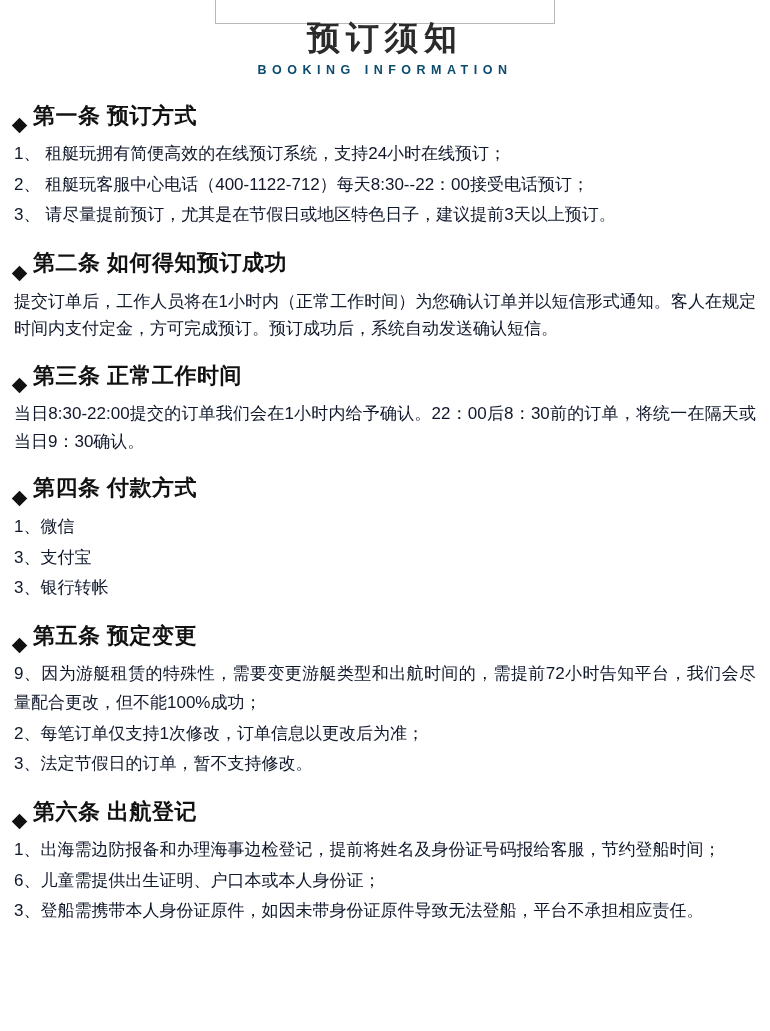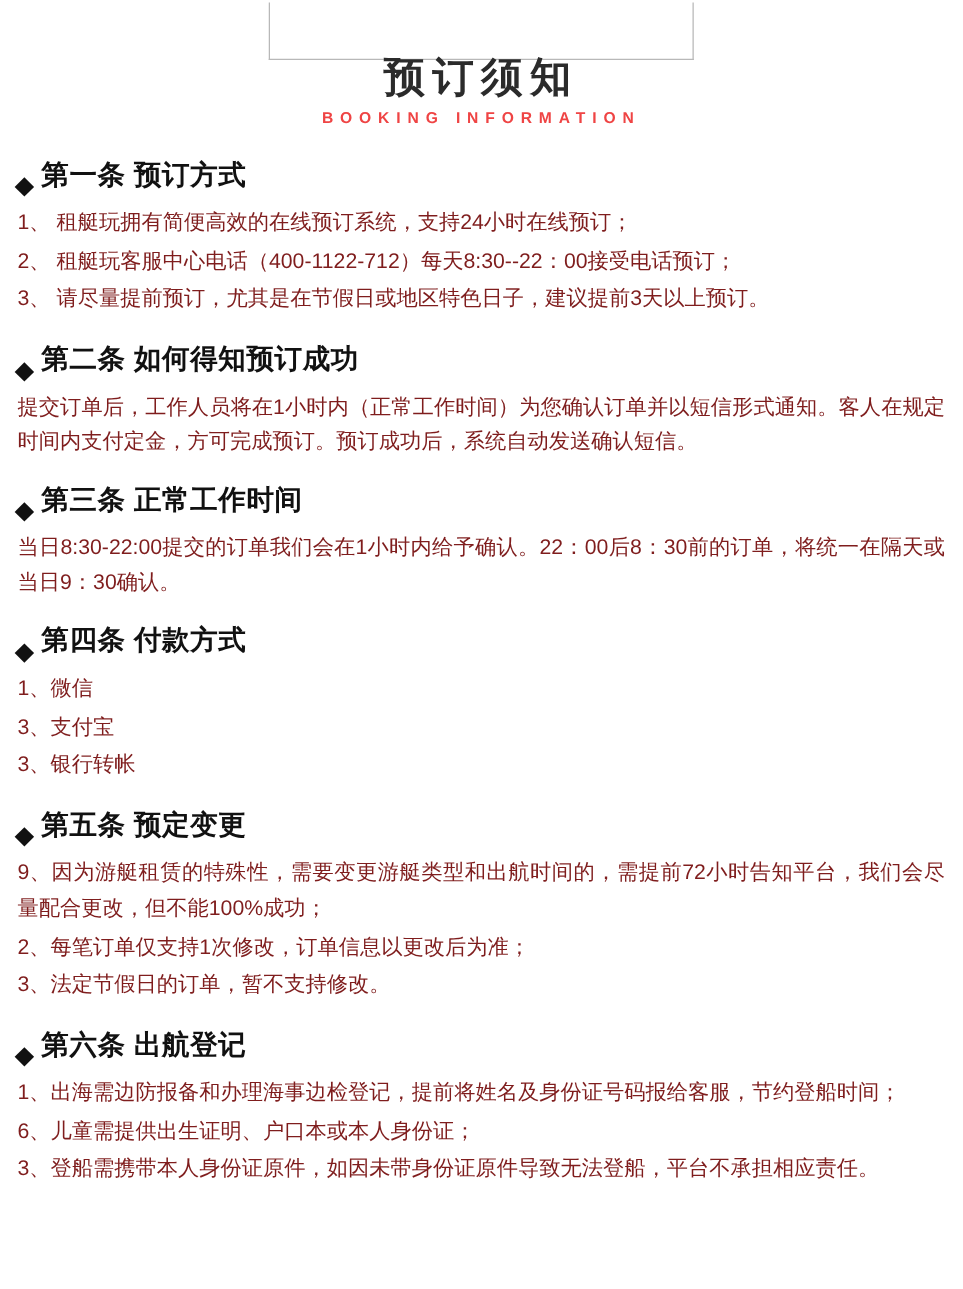--- a/index.html
+++ b/index.html
@@ -11,21 +11,20 @@
     width: 770px;
     min-height: 1031px;
     font-family: "Liberation Sans", "DejaVu Sans", sans-serif;
     color: #1a1a1a;
     -webkit-font-smoothing: antialiased;
   }
   .page {
     width: 770px;
     box-sizing: border-box;
     padding: 0 14px 10px 14px;
-    margin-top: 24px;
   }
 
   
   .header {
     padding-top: 18px;
     padding-bottom: 6px;
     text-align: center;
     position: relative;
   }
   .header-title {
@@ -50,21 +49,21 @@
     width: 340px;
     height: 46px;
     border: 1px solid #b8b8b8;
     border-top: none;
     box-sizing: border-box;
   }
   .header-sub {
     margin-top: 5px;
     font-size: 12.5px;
     letter-spacing: 5.5px;
-    color: #ef4444;
+    color: #0c4a6e;
     font-weight: 600;
     position: relative;
     z-index: 2;
   }
 
   
   .section {
     margin-top: 18px;
   }
   .section:first-of-type {
@@ -87,21 +86,21 @@
     transform: rotate(45deg);
     margin-right: 8px;
     flex: 0 0 auto;
     position: relative;
     top: 1px;
   }
   .sec-body {
     margin-top: 10px;
     font-size: 17px;
     line-height: 1.62;
-    color: #7f1d1d;
+    color: #0f172a;
   }
   .para {
     margin: 0;
     text-align: justify;
   }
   .list {
     margin: 0;
     padding: 0;
     list-style: none;
   }

